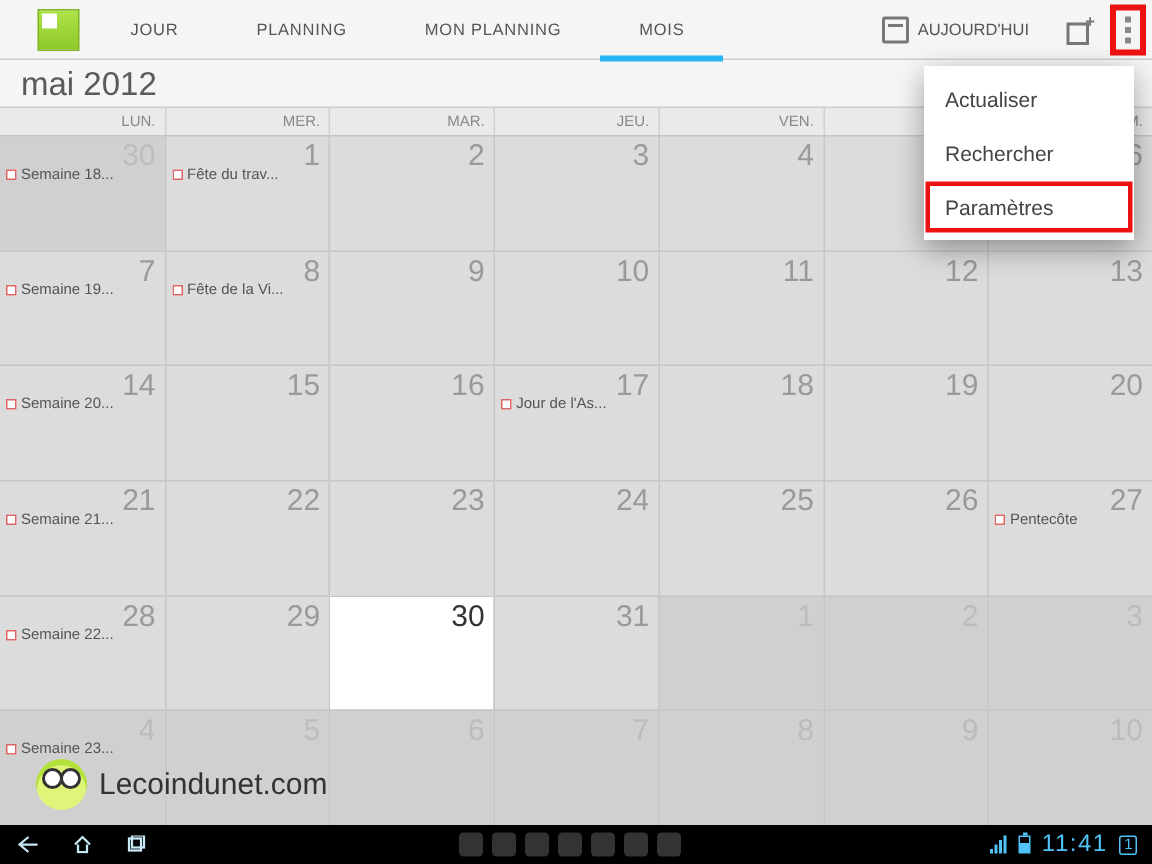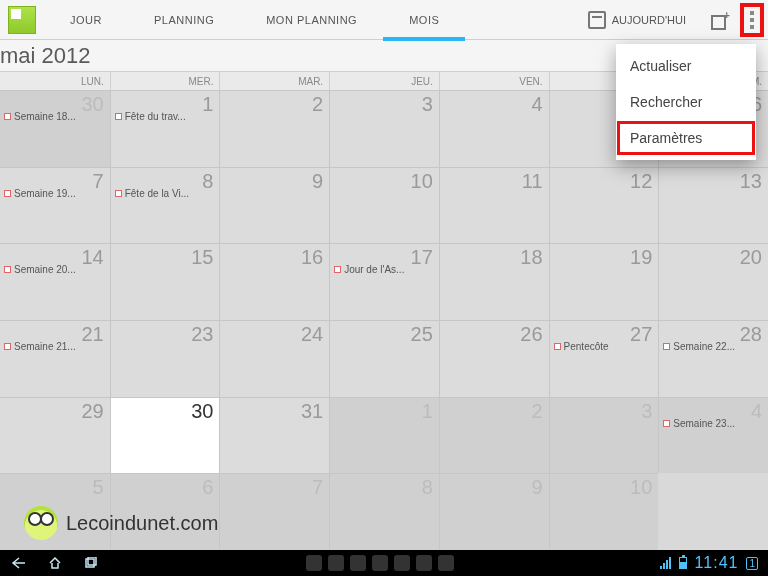--- a/index.html
+++ b/index.html
@@ -1,38 +1,38 @@
 <!DOCTYPE html>
 <html><head>
 <meta charset="utf-8">
 <style>
   * { box-sizing: border-box; margin: 0; padding: 0; }
   html, body { width: 768px; height: 576px; font-family: "Helvetica Neue", Arial, sans-serif; overflow: hidden; background:#000; }
   .app { width:768px; height:576px; background:#d5d5d5; position:relative; }
 
   
-  .toolbar { height:40px; background:#f5f5f5; border-bottom:1px solid #cfcfcf; display:flex; align-items:center; font-size:11px; color:#555; }
+  .toolbar { height:40px; background:#f5f5f5; border-bottom:1px solid #cfcfcf; display:flex; align-items:center; font-size:11px; color:#555;padding-left:17px; }
   .app-icon { width:28px; height:28px; margin:0 8px; background:
       linear-gradient(#aee24a,#8fc92a); border:1px solid #7fb21f; position:relative; }
   .app-icon::before{content:"";position:absolute;left:2px;top:2px;width:10px;height:10px;background:#fff;}
   .tab { padding:0 26px; height:40px; display:flex; align-items:center; cursor:pointer; position:relative; letter-spacing:.5px; font-weight:500; }
   .tab.active::after{content:"";position:absolute;left:0;right:0;bottom:-1px;height:4px;background:#29b6f6;}
   .spacer{flex:1;}
   .tbtn{display:flex;align-items:center;gap:6px;padding:0 12px;height:48px;cursor:pointer;}
   .today-icon{width:18px;height:18px;border:2px solid #777;border-radius:2px;position:relative;}
   .today-icon::before{content:"";position:absolute;left:2px;right:2px;top:3px;height:2px;background:#777;}
   .newev-icon{width:18px;height:18px;position:relative;}
   .newev-icon::before{content:"";position:absolute;left:1px;top:4px;width:11px;height:11px;border:2px solid #777;}
   .newev-icon::after{content:"+";position:absolute;right:-2px;top:-2px;font-size:11px;color:#777;font-weight:bold;}
   .overflow-btn{border:4px solid #e11; padding:0 6px; height:34px; display:flex; align-items:center; justify-content:center; margin-right:4px; cursor:pointer;}
   .overflow-icon{width:4px;height:18px;display:flex;flex-direction:column;justify-content:space-between;}
   .overflow-icon span{width:4px;height:4px;background:#888;display:block;}
 
   
-  .month-bar{height:32px;display:flex;align-items:center;padding-left:0;background:#f5f5f5;border-bottom:1px solid #cfcfcf;}
+  .month-bar{height:32px;display:flex;align-items:center;padding-left:14px;background:#f5f5f5;border-bottom:1px solid #cfcfcf;}
   .month-bar span{font-size:22px;color:#5a5a5a;}
 
   
   .dow{display:grid;grid-template-columns:repeat(7,1fr);height:18px;font-size:10px;color:#888;background:#eaeaea;}
   .dow div{display:flex;align-items:center;justify-content:flex-end;padding-right:6px;border-left:1px solid #d0d0d0;}
   .dow div:first-child{border-left:none;}
 
   
   .grid{display:grid;grid-template-columns:repeat(7,1fr);grid-auto-rows:1fr;height:calc(576px - 40px - 32px - 18px - 26px); background:#d9d9d9;}
   .cell{border-left:1px solid #c6c6c6;border-top:1px solid #c6c6c6;position:relative;padding:2px 4px;overflow:hidden;background:#dcdcdc;}
@@ -203,20 +203,23 @@
         <div class="daynum">20</div>
       </div>
       <div class="cell">
         <div class="daynum">21</div>
         <div class="evt">
           <span class="chip"></span>
           <span>Semaine 21...</span>
         </div>
       </div>
       <div class="cell">
+        <div class="daynum">22</div>
+      </div>
+      <div class="cell">
         <div class="daynum">23</div>
       </div>
       <div class="cell">
         <div class="daynum">24</div>
       </div>
       <div class="cell">
         <div class="daynum">25</div>
       </div>
       <div class="cell">
         <div class="daynum">26</div>

